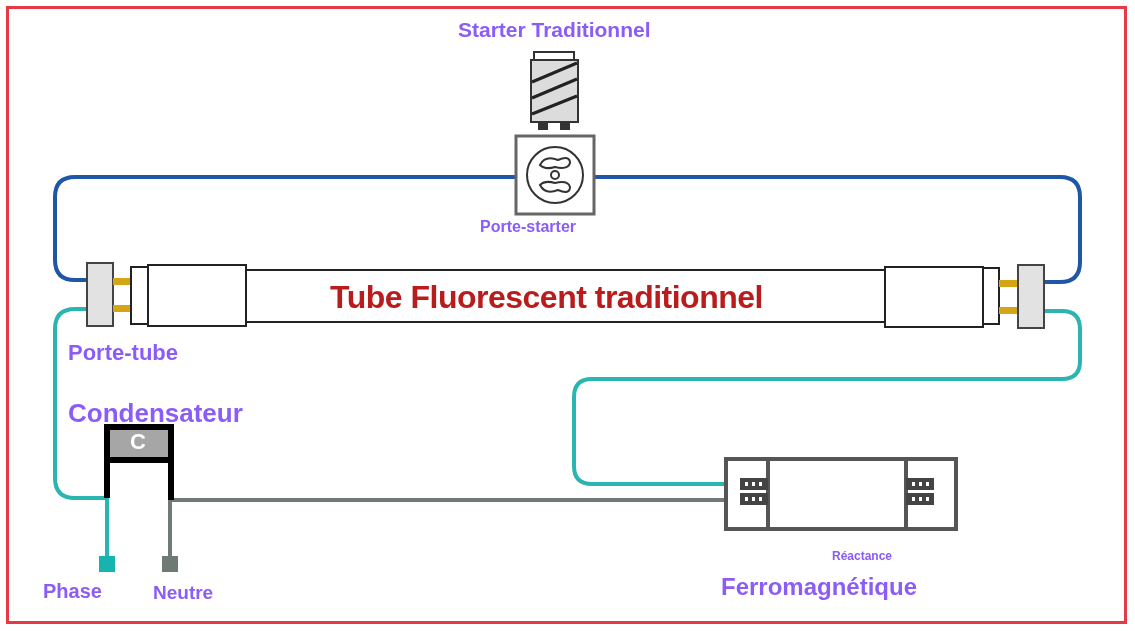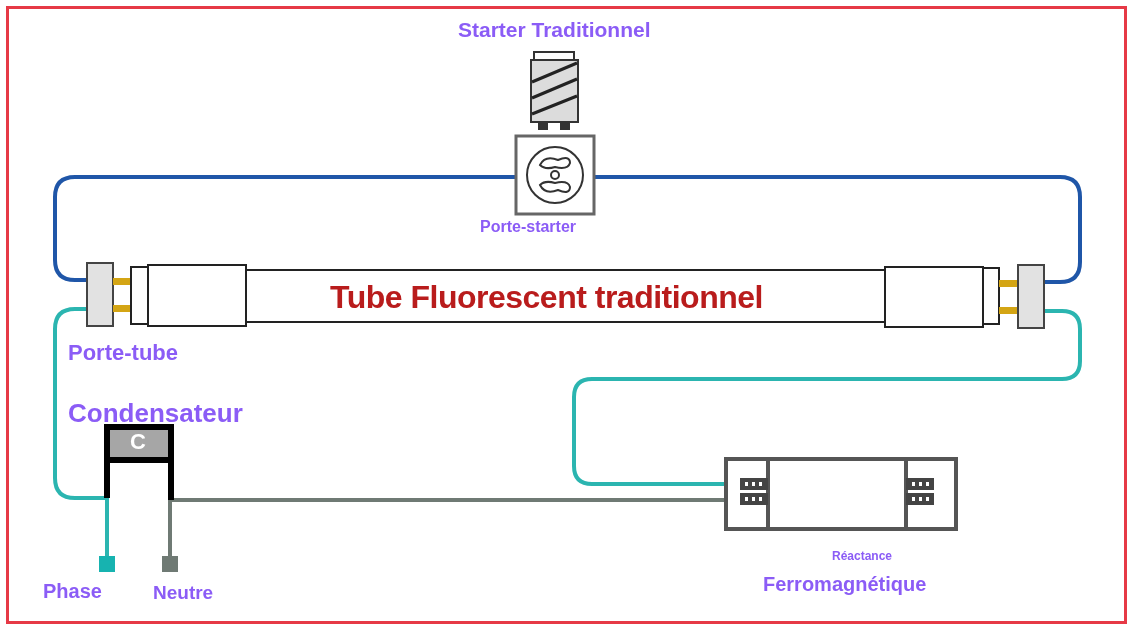--- a/index.html
+++ b/index.html
@@ -100,13 +100,13 @@
 
 <div class="lbl" style="left:458px; top:18px; font-size:21px;">Starter Traditionnel</div>
 <div class="lbl" style="left:480px; top:218px; font-size:16px;">Porte-starter</div>
 <div class="title-lbl" style="left:330px; top:279px; font-size:32px;">Tube Fluorescent traditionnel</div>
 <div class="lbl" style="left:68px; top:340px; font-size:22px;">Porte-tube</div>
 <div class="lbl" style="left:68px; top:398px; font-size:26px;">Condensateur</div>
 <div style="position:absolute; left:128px; top:429px; width:20px; text-align:center; color:#ffffff; font-weight:bold; font-size:22px; font-family:'Liberation Sans', sans-serif;">C</div>
 <div class="lbl" style="left:43px; top:580px; font-size:20px;">Phase</div>
 <div class="lbl" style="left:153px; top:582px; font-size:19px;">Neutre</div>
 <div class="lbl" style="left:796px; top:549px; font-size:12px;margin-left:36px;">Réactance</div>
-<div class="lbl" style="left:763px; top:573px; font-size:20px;">Ferromagnétique</div>
+<div class="lbl" style="left:721px; top:573px; font-size:24px;">Ferromagnétique</div>
 
 </body></html>

